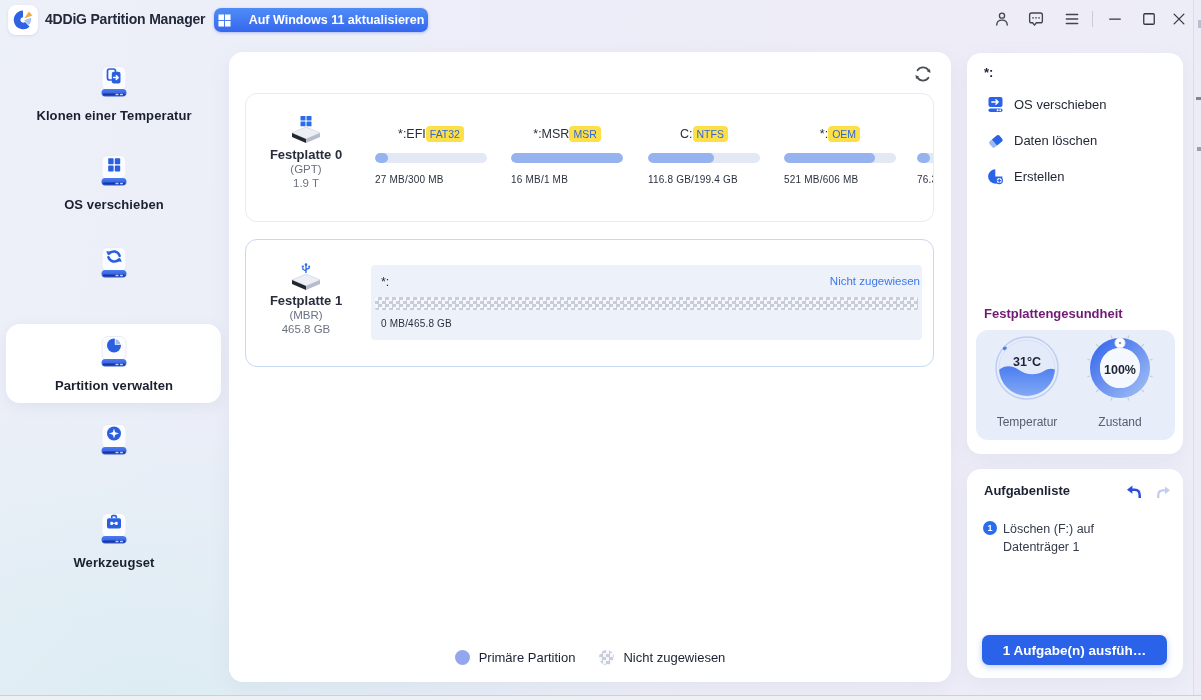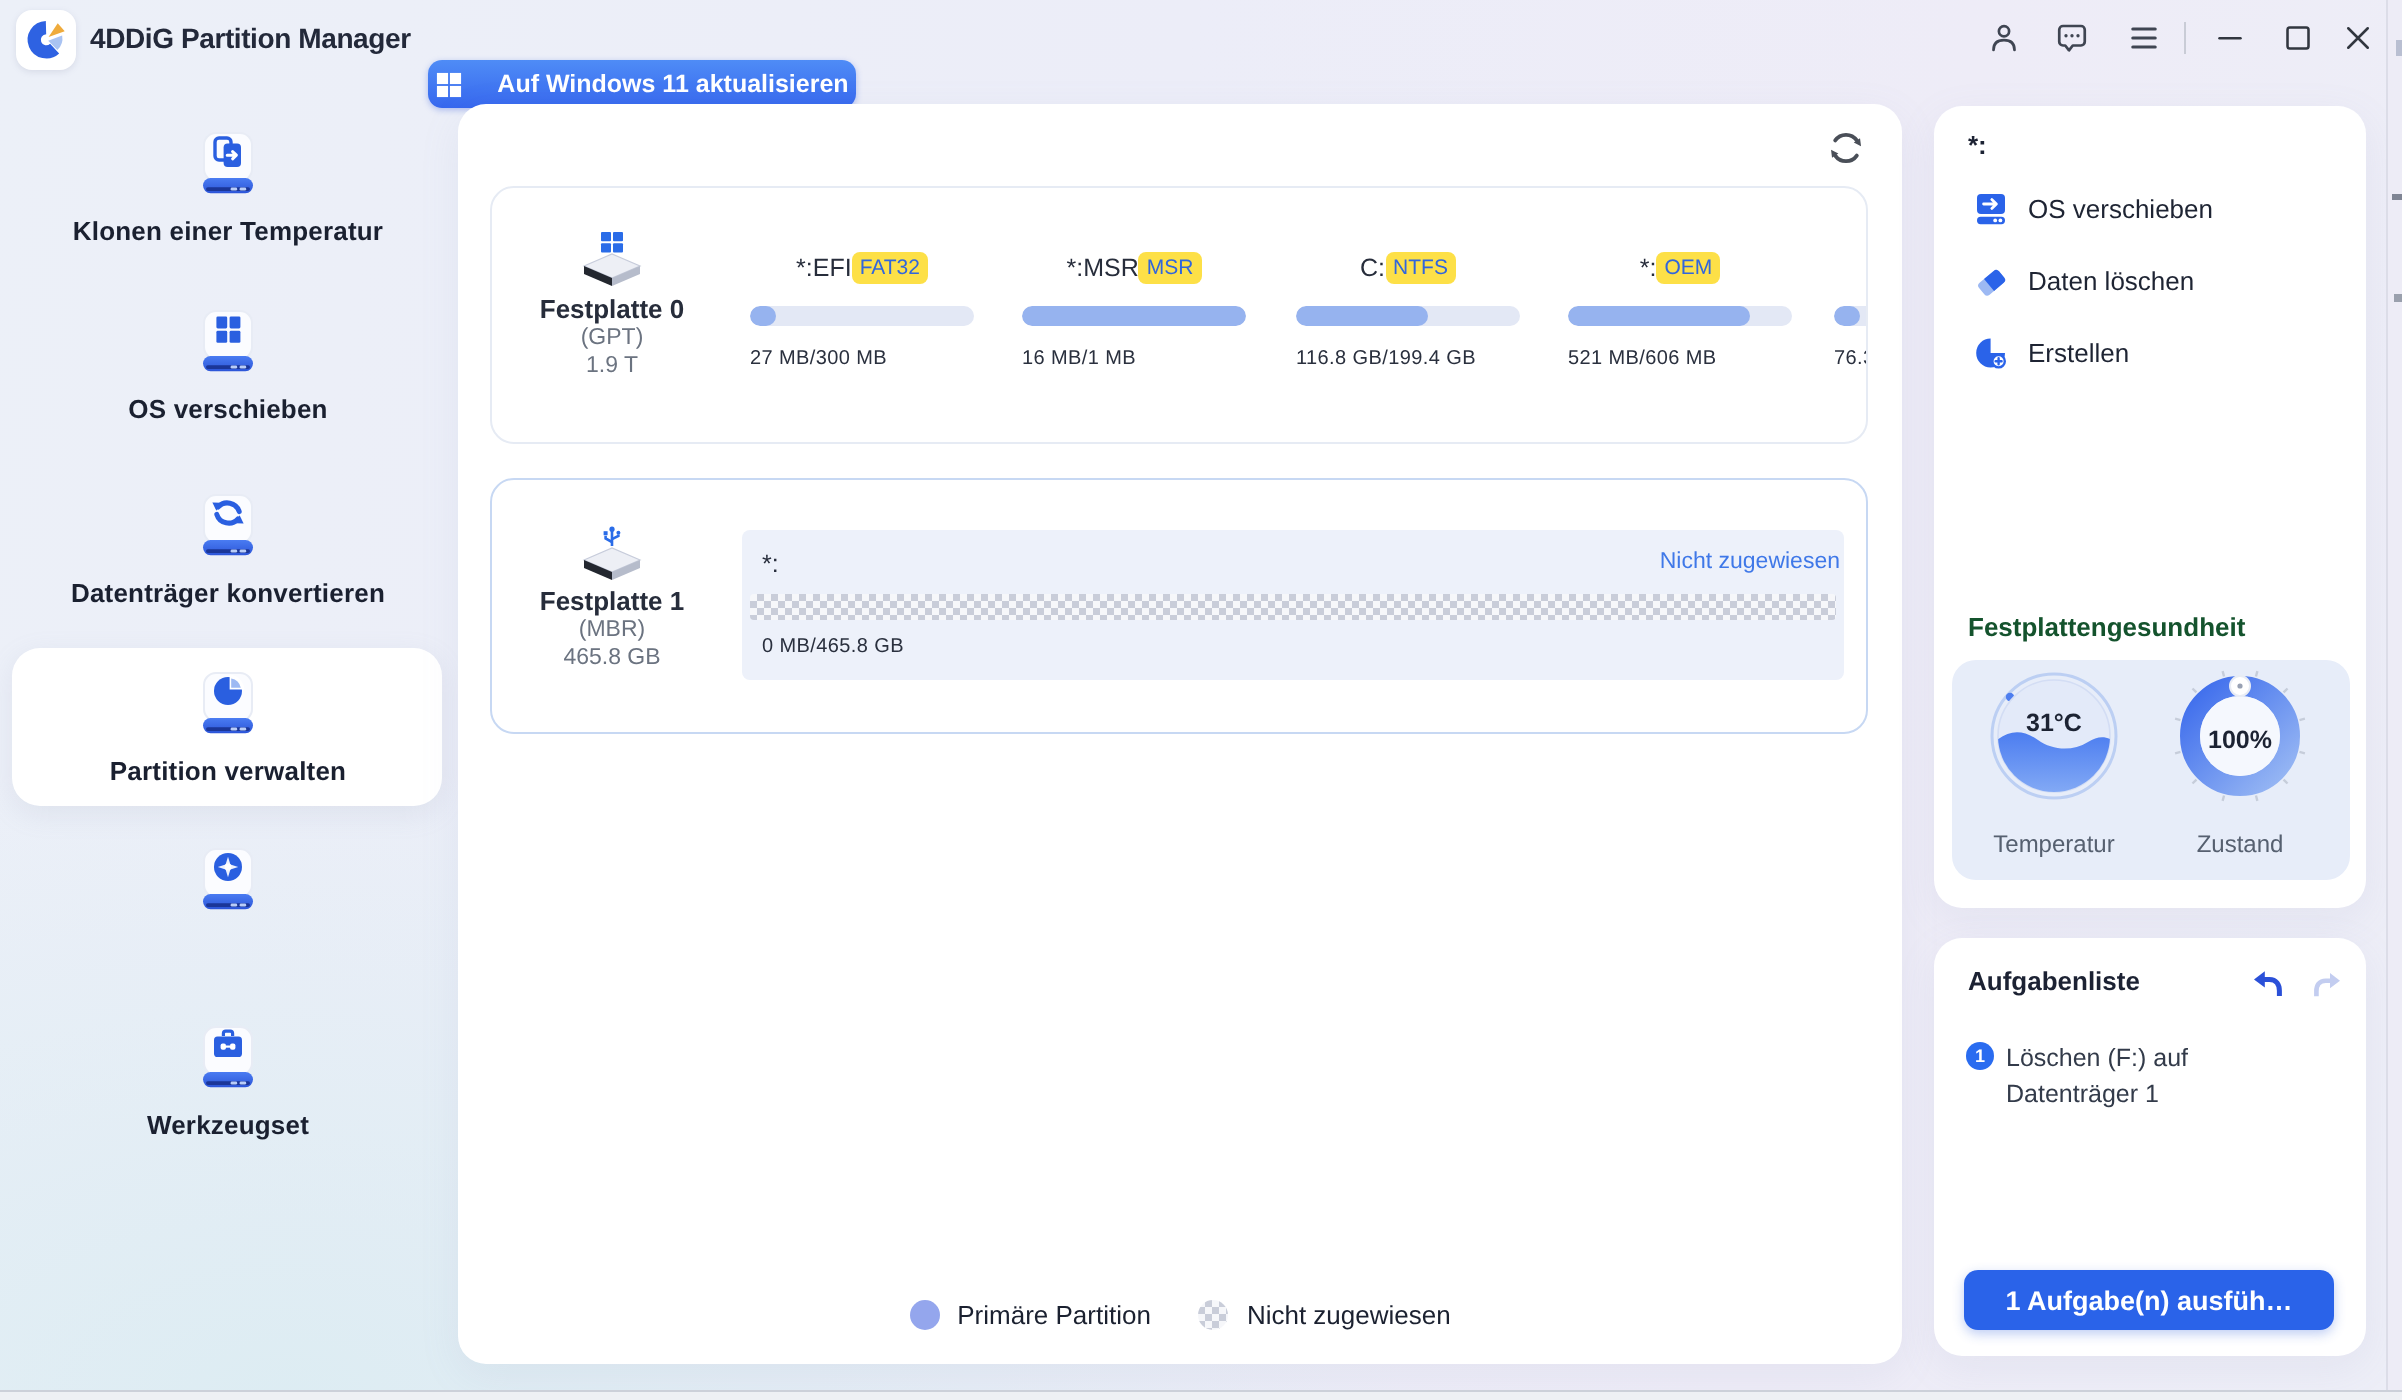--- a/index.html
+++ b/index.html
@@ -12,21 +12,21 @@
     linear-gradient(100deg, #ecf0f8 0%, #ecedf8 45%, #eeecf7 75%, #edeef7 100%);
   color:#1e2433;
 }
 .abs { position:absolute; }
 
 #logoBox { left:8px; top:5px; width:30px; height:30px; background:#fff; border-radius:8px; box-shadow:0 1px 3px rgba(120,130,160,.18); display:flex; align-items:center; justify-content:center; }
 #appTitle { left:45px; top:11px; font-size:14px; font-weight:bold; color:#23293a; letter-spacing:-0.2px; }
 #updBtn { left:214px; top:8px; width:214px; height:24px; border-radius:7px;
   background:linear-gradient(180deg,#4f8cf6 0%, #3667ee 100%);
   display:flex; align-items:center; justify-content:center; gap:18px;
-  color:#fff; font-size:12.5px; font-weight:bold; box-shadow:0 1px 3px rgba(50,90,220,.35);margin-top:22px; }
+  color:#fff; font-size:12.5px; font-weight:bold; box-shadow:0 1px 3px rgba(50,90,220,.35); }
 .tbIcon { top:10px; width:18px; height:18px; color:#3f4552; }
 #tbSep { left:1092px; top:11px; width:1px; height:16px; background:#c9ccd6; }
 
 #sideSel { left:6px; top:324px; width:215px; height:79px; background:#fff; border-radius:14px; box-shadow:0 4px 14px rgba(140,150,180,.14); }
 .navItem { left:0; width:228px; text-align:center; }
 .navItem .lbl { margin-top:11px; font-size:13px; font-weight:bold; color:#1a2030; letter-spacing:0.1px; }
 .navIcon { display:block; margin:0 auto; }
 
 #mainPanel { left:229px; top:52px; width:722px; height:630px; background:#fff; border-radius:14px; box-shadow:0 6px 20px rgba(140,150,185,.10); }
 #refreshIc { left:684px; top:12px; width:20px; height:20px; }
@@ -44,21 +44,21 @@
 .fill { position:absolute; left:0; top:0; bottom:0; border-radius:5px; background:#96b3ef; }
 .pSize { margin-top:11px; font-size:10px; color:#2a303e; white-space:nowrap; letter-spacing:0.2px; }
 .checker { background:repeating-conic-gradient(#c9cdd9 0% 25%, #f6f7fa 0% 50%); background-size:7px 7px; }
 #legend { left:0; top:598px; width:722px; display:flex; justify-content:center; gap:24px; font-size:13px; color:#1b2130; align-items:center; }
 .legItem { display:flex; align-items:center; gap:9px; }
 .legDot { width:15px; height:15px; border-radius:50%; }
 
 #rp1 { left:967px; top:53px; width:216px; height:401px; background:#fff; border-radius:14px; box-shadow:0 6px 20px rgba(140,150,185,.10); }
 #rp2 { left:967px; top:469px; width:216px; height:209px; background:#fff; border-radius:14px; box-shadow:0 6px 20px rgba(140,150,185,.10); }
 .menuItem { left:20px; height:20px; display:flex; align-items:center; gap:10px; font-size:13px; color:#1e2433; }
-#healthTitle { left:17px; top:253px; font-size:13px; font-weight:bold; color:#14532d; }
+#healthTitle { left:17px; top:253px; font-size:13px; font-weight:bold; color:#701a75; }
 #healthBox { left:9px; top:277px; width:199px; height:110px; background:#e7edf9; border-radius:12px; }
 .gaugeLbl { top:85px; width:100px; text-align:center; font-size:12px; color:#566070; }
 #taskTitle { left:17px; top:14px; font-size:13px; font-weight:bold; color:#1c2233; }
 #taskBadge { left:16px; top:52px; width:14px; height:14px; border-radius:50%; background:#2a6cf0; color:#fff; font-size:9px; font-weight:bold; display:flex; align-items:center; justify-content:center; }
 #taskText { left:36px; top:51px; font-size:12.5px; color:#333b4a; line-height:18px; }
 #execBtn { left:15px; top:166px; width:185px; height:30px; border-radius:7px; background:#2a63e9; color:#fff; font-size:13.5px; font-weight:bold; display:flex; align-items:center; justify-content:center; box-shadow:0 2px 6px rgba(40,90,220,.3); }
 
 #edgeStrip { left:1193px; top:0; width:8px; height:700px; background:#edecf6; border-left:1px solid #dcdde8; }
 #bottomLine { left:0; top:695px; width:1201px; height:1px; background:#ccd0d9; }
 #bottomPad { left:0; top:696px; width:1201px; height:4px; background:#eef0f4; }
@@ -164,21 +164,20 @@
     <rect x="2" y="27.6" width="22" height="1.9" rx="0.95" fill="#1b3698"></rect>
     <rect x="14.3" y="27.8" width="3.3" height="1.5" rx="0.7" fill="#b9cdf8"></rect>
       <rect x="18.8" y="27.8" width="3.3" height="1.5" rx="0.7" fill="#b9cdf8"></rect>
     <g stroke="#2a5fe0" stroke-width="2.5" fill="none" stroke-linecap="round">
       <path d="M8 6.6 A6.2 6.2 0 0 1 18.6 8.8"></path>
       <path d="M18 12.4 A6.2 6.2 0 0 1 7.4 10.2"></path>
     </g>
     <path d="M5.2 4.2 L9.4 4.4 L7.2 8.4 Z" fill="#2a5fe0"></path>
     <path d="M20.8 14.8 L16.6 14.6 L18.8 10.6 Z" fill="#2a5fe0"></path>
   </svg>
-  <div class="lbl">Datenträger konvertieren</div>
 </div>
 <div class="abs navItem" style="top:336px">
   <svg class="navIcon" width="26" height="31" viewBox="0 0 26 31">
     <rect x="1" y="0.5" width="24" height="24" rx="6" fill="#fbfcff" stroke="#e8ecf5"></rect>
     <rect x="0.5" y="23" width="25" height="7.6" rx="3.8" fill="url(#gBase)"></rect>
     <rect x="2" y="27.6" width="22" height="1.9" rx="0.95" fill="#1b3698"></rect>
     <rect x="14.3" y="27.8" width="3.3" height="1.5" rx="0.7" fill="#b9cdf8"></rect>
       <rect x="18.8" y="27.8" width="3.3" height="1.5" rx="0.7" fill="#b9cdf8"></rect>
     <circle cx="13" cy="9.5" r="7" fill="#2a5fe0"></circle>
     <path d="M13.8 8.7 L13.8 1.3 A8.1 8.1 0 0 1 21.2 8.7 Z" fill="#fff"></path>

